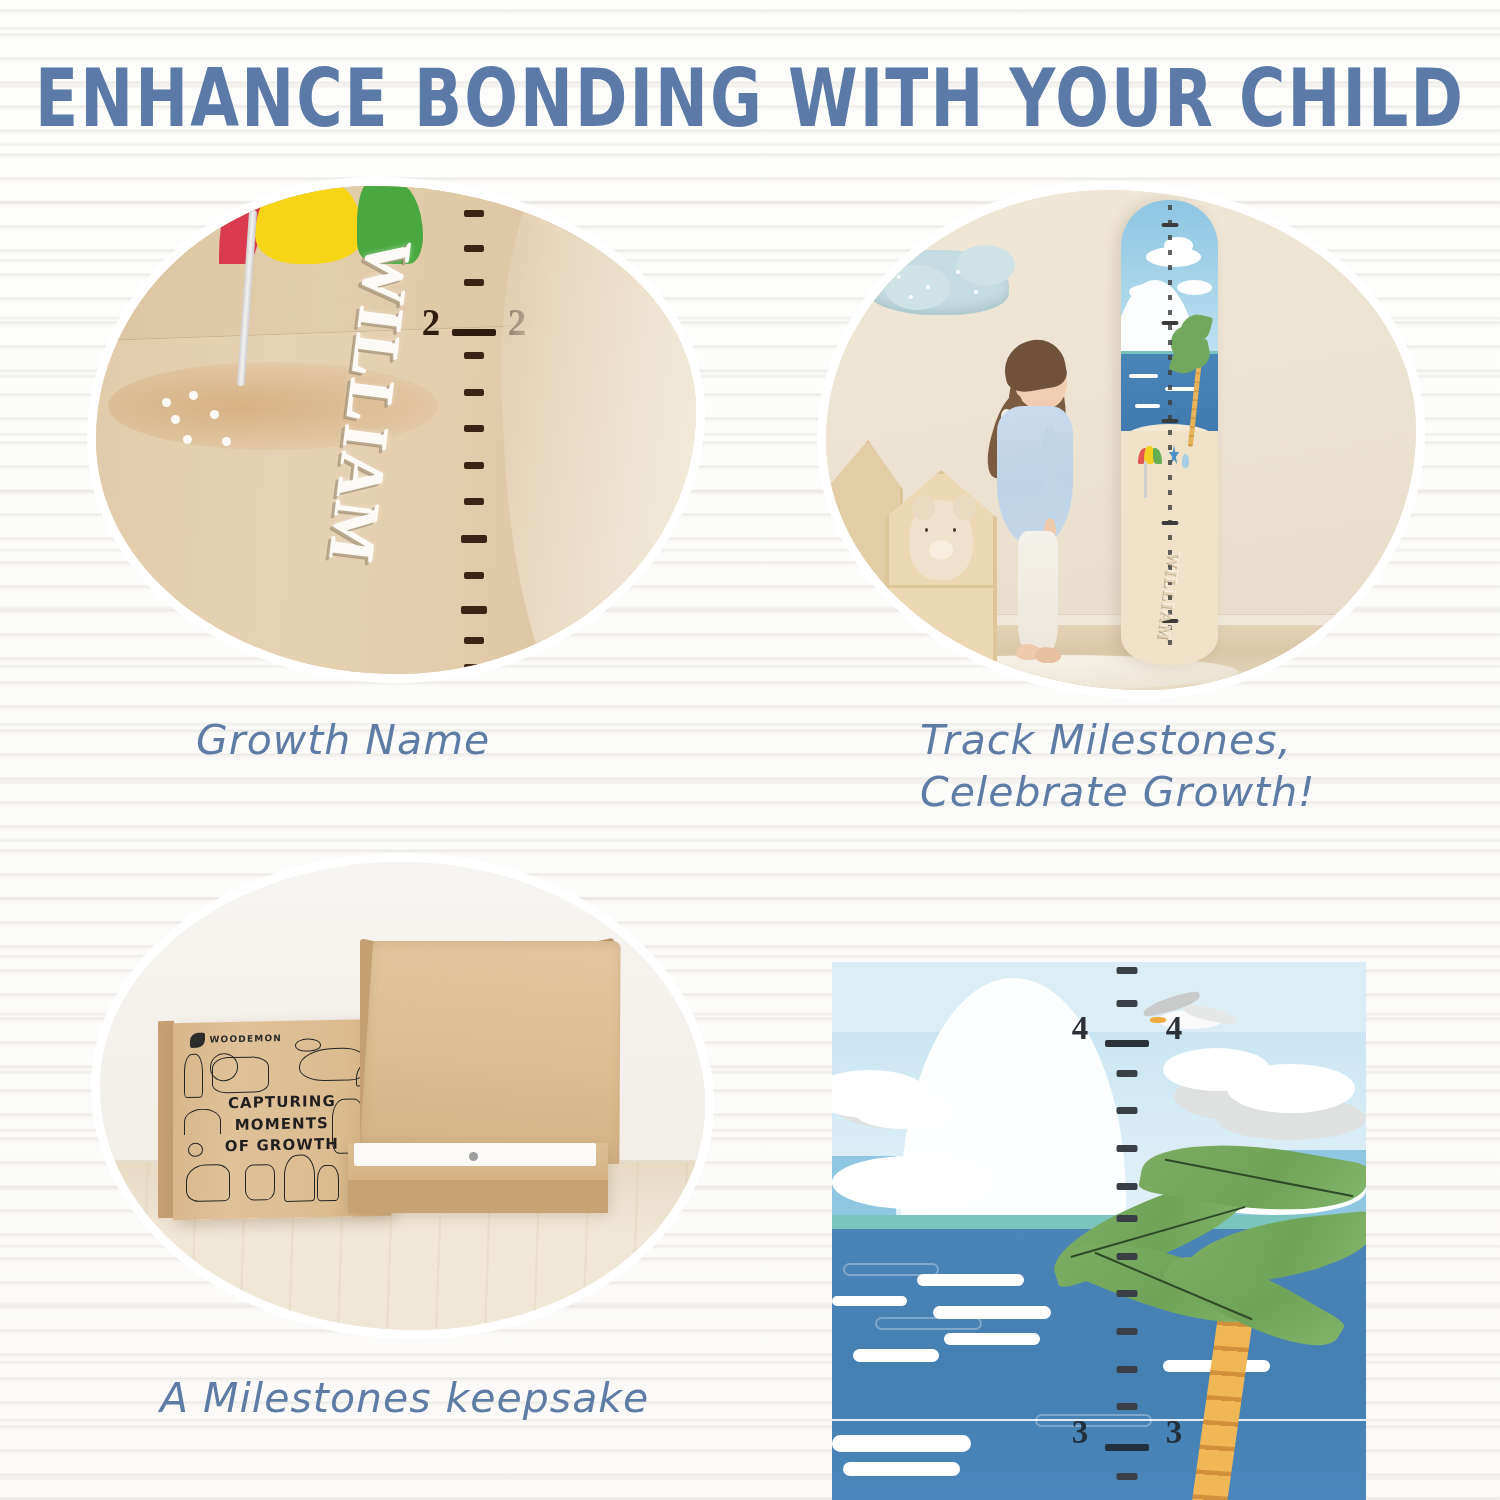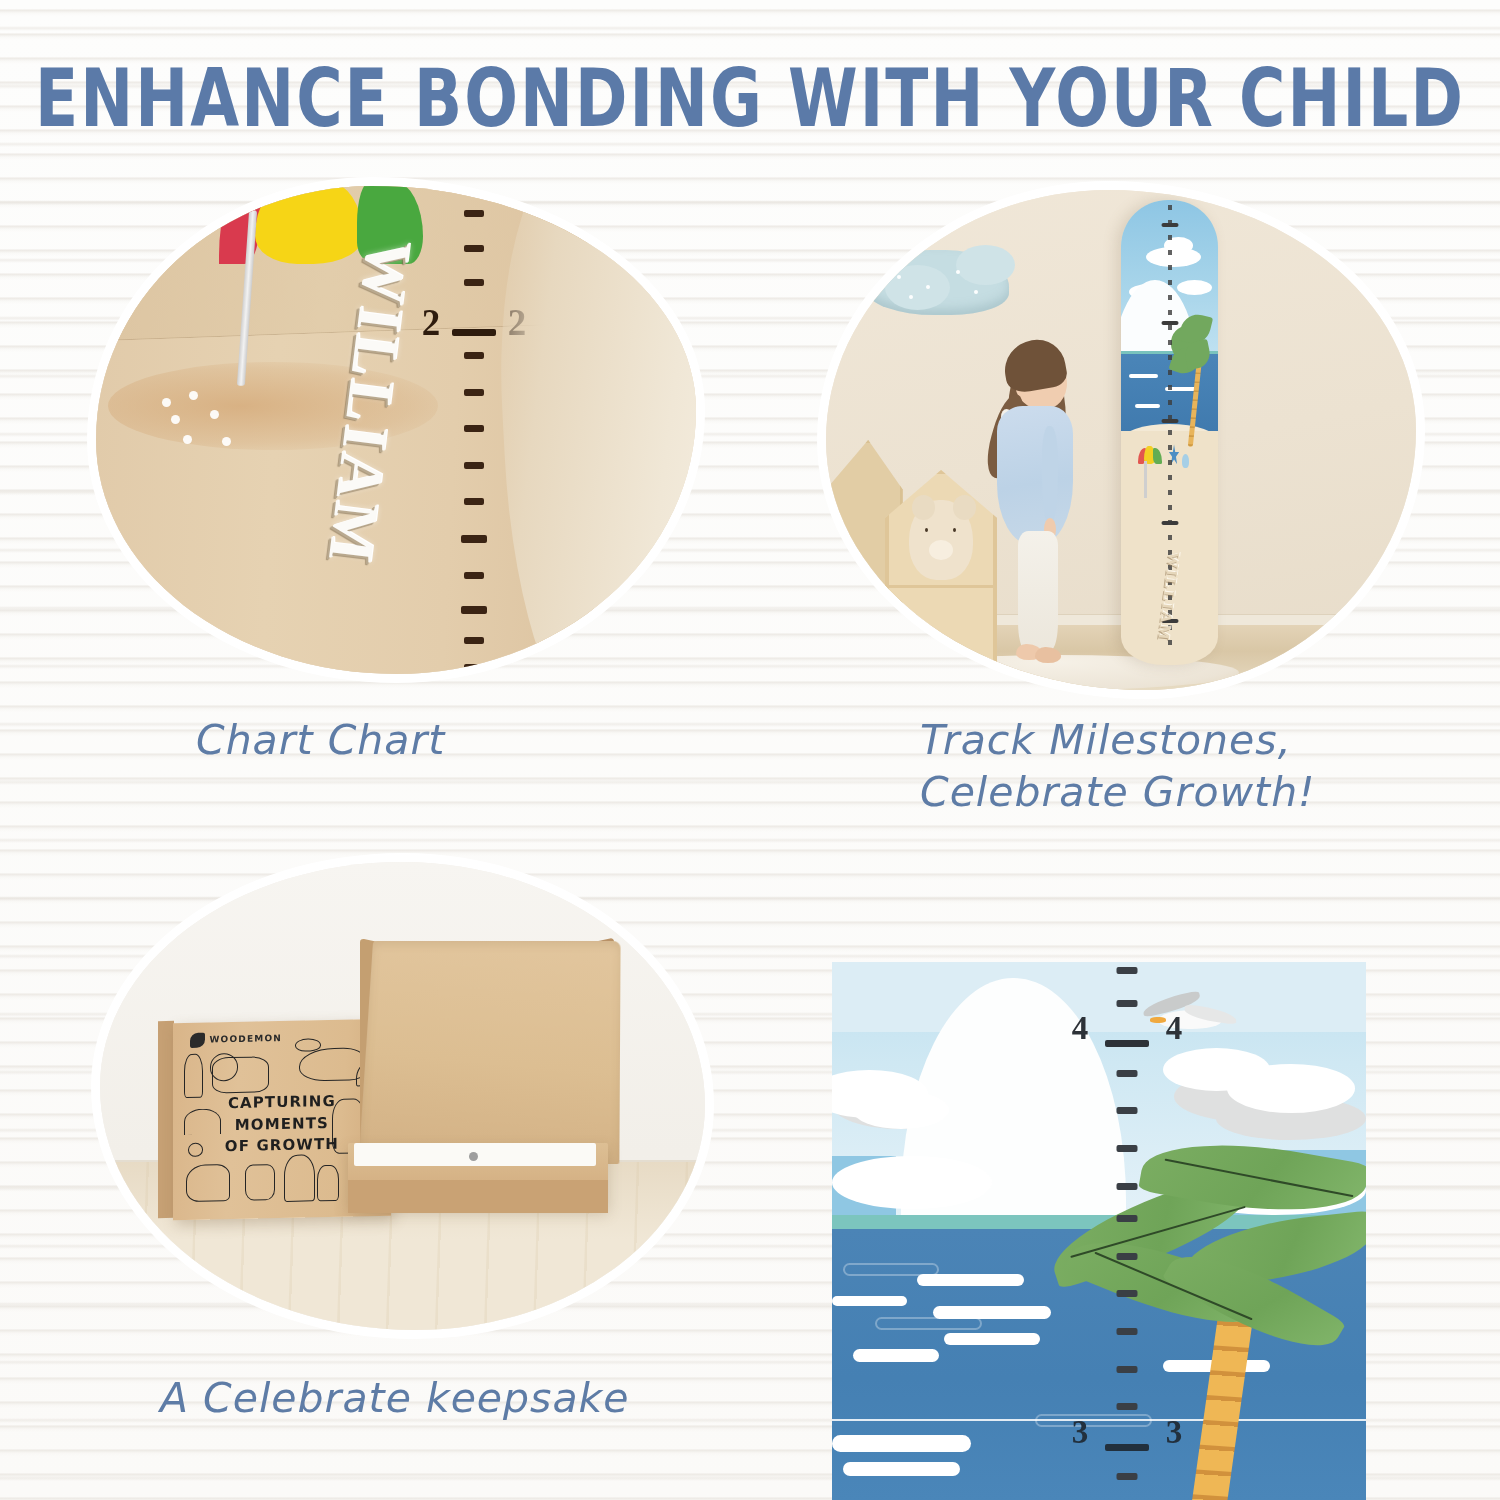--- a/index.html
+++ b/index.html
@@ -614,21 +614,21 @@
         <span class="num">3</span>
         <span class="bar"></span>
         <span class="num">3</span>
       </div>
       <div class="p4-tick" style="top:95%"></div>
     </div>
   </div>
 </div>
 
 <div class="caption" id="caption-1">
-  <span class="line">Chart Chart</span>
+  <span class="line">Growth Name</span>
 </div>
 <div class="caption" id="caption-2">
   <span class="line">Track Milestones,</span>
   <span class="line">Celebrate Growth!</span>
 </div>
 <div class="caption" id="caption-3">
-  <span class="line">A Celebrate keepsake</span>
+  <span class="line">A Milestones keepsake</span>
 </div>
 
 </body></html>

